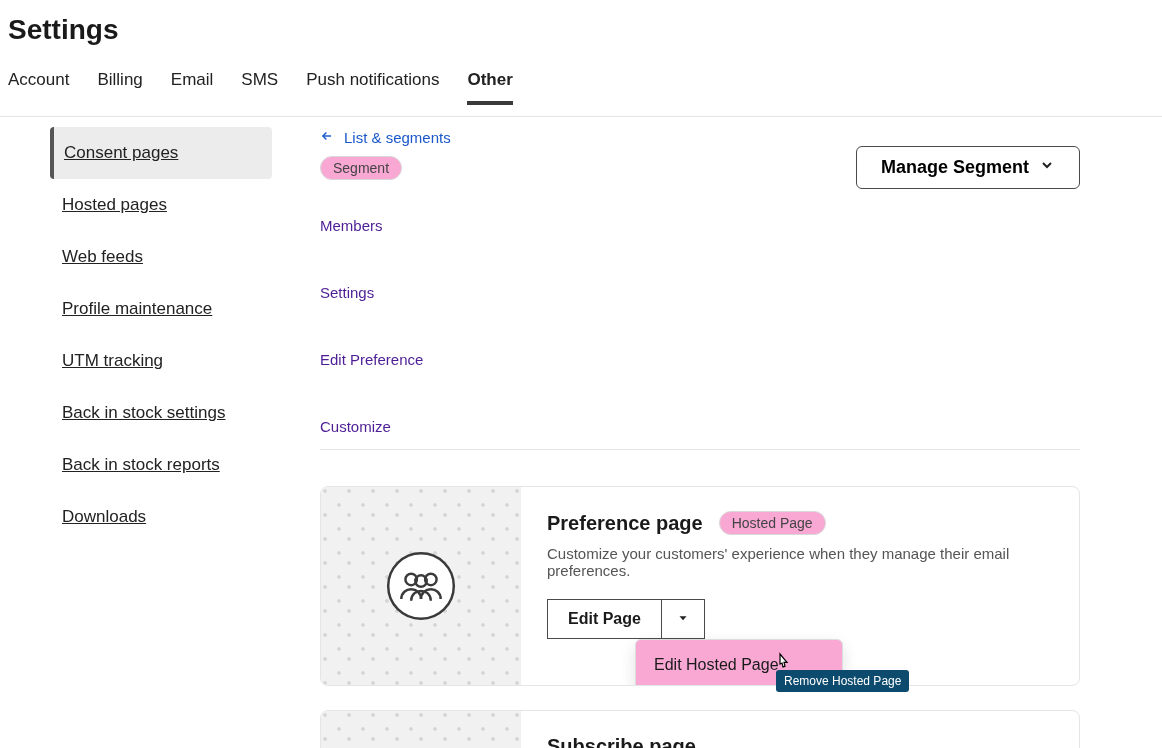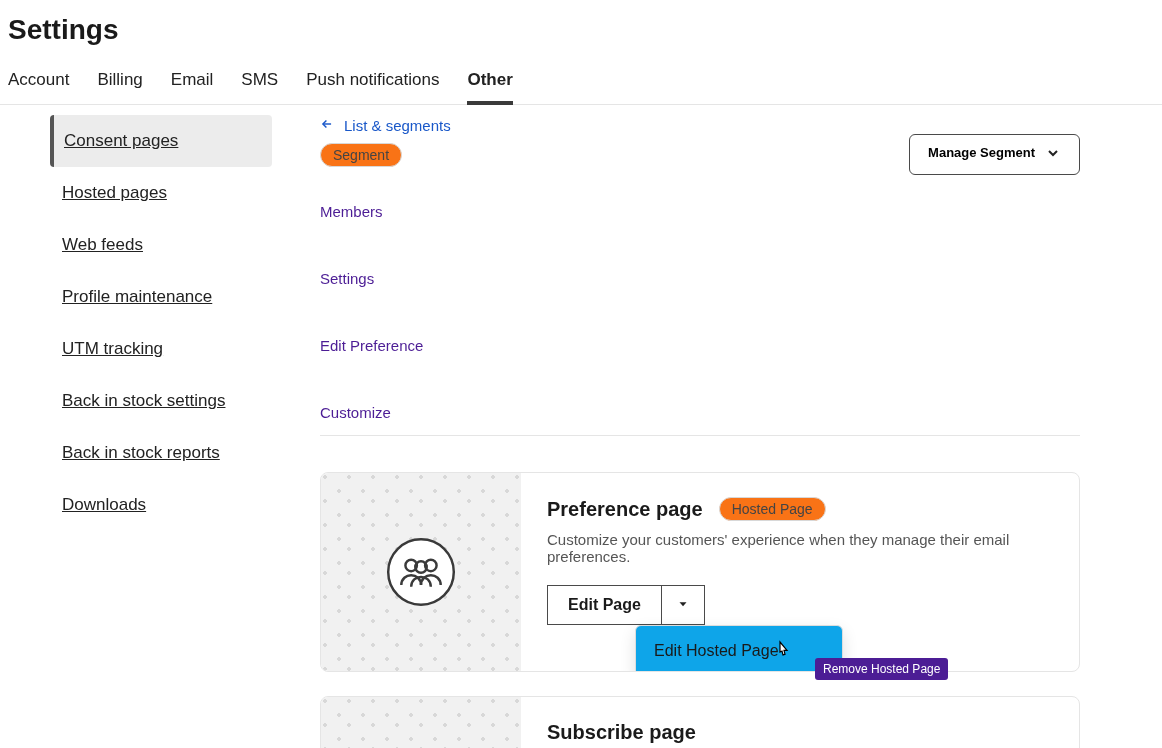--- a/index.html
+++ b/index.html
@@ -11,21 +11,21 @@
     font-size: 15px;
   }
   .page-title {
     font-size: 28px;
     font-weight: 600;
     padding: 14px 8px 8px 8px;
   }
   .top-tabs {
     display: flex;
     gap: 28px;
-    padding: 8px 8px 0 8px;
+    padding: 8px 8px 12px 8px;
     border-bottom: 1px solid #e5e5e5;
   }
   .top-tab {
     padding: 8px 0 14px 0;
     font-size: 17px;
     color: #222;
     cursor: pointer;
     position: relative;
   }
   .top-tab.active {
@@ -73,32 +73,32 @@
     gap: 10px;
   }
   .header-row {
     display: flex;
     justify-content: space-between;
     align-items: center;
     margin-bottom: 20px;
   }
   .chip {
     display: inline-block;
-    background: #f97316;
+    background: #f9a8d4;
     border: 1px solid #d8d8d8;
     border-radius: 14px;
     padding: 3px 12px;
     font-size: 14px;
     color: #444;
   }
   .manage-btn {
     border: 1px solid #4a4a4a;
     border-radius: 6px;
-    padding: 10px 18px;
-    font-size: 13px;
+    padding: 10px 24px;
+    font-size: 18px;
     font-weight: 600;
     background: #fff;
     cursor: pointer;
     display: inline-flex;
     align-items: flex-start;
     gap: 10px;
   }
   .sub-tabs {
     display: flex;
     gap: 50px;
@@ -176,42 +176,41 @@
   }
   .split-caret {
     padding: 10px 14px;
     border-left: 1px solid #4a4a4a;
     cursor: pointer;
     display:flex;align-items:center;
     background:#fff;
   }
   .dropdown {
     position: absolute;
-    background: #0ea5e9;
+    background: #f9a8d4;
     border: 1px solid #ddd;
     border-radius: 6px;
     width: 208px;
     box-shadow: 0 6px 16px rgba(0,0,0,.12);
     z-index: 10;
   }
   .dd-item {
     padding: 14px 18px;
     font-size: 16px;
     cursor: pointer;
     line-height: 1.35;
   }
   .tooltip {
     position: absolute;
-    background: #4c1d95;
+    background: #0c4a6e;
     color: #fff;
     font-size: 12px;
     padding: 4px 8px;
     border-radius: 3px;
     z-index: 12;
-    margin-left: 39px;
   }
   .cursor {
     position:absolute; z-index:11; pointer-events:none;
   }
   .rel { position: relative; }
 </style>
 </head>
 <body>
 
 <div class="page-title">Settings</div>

